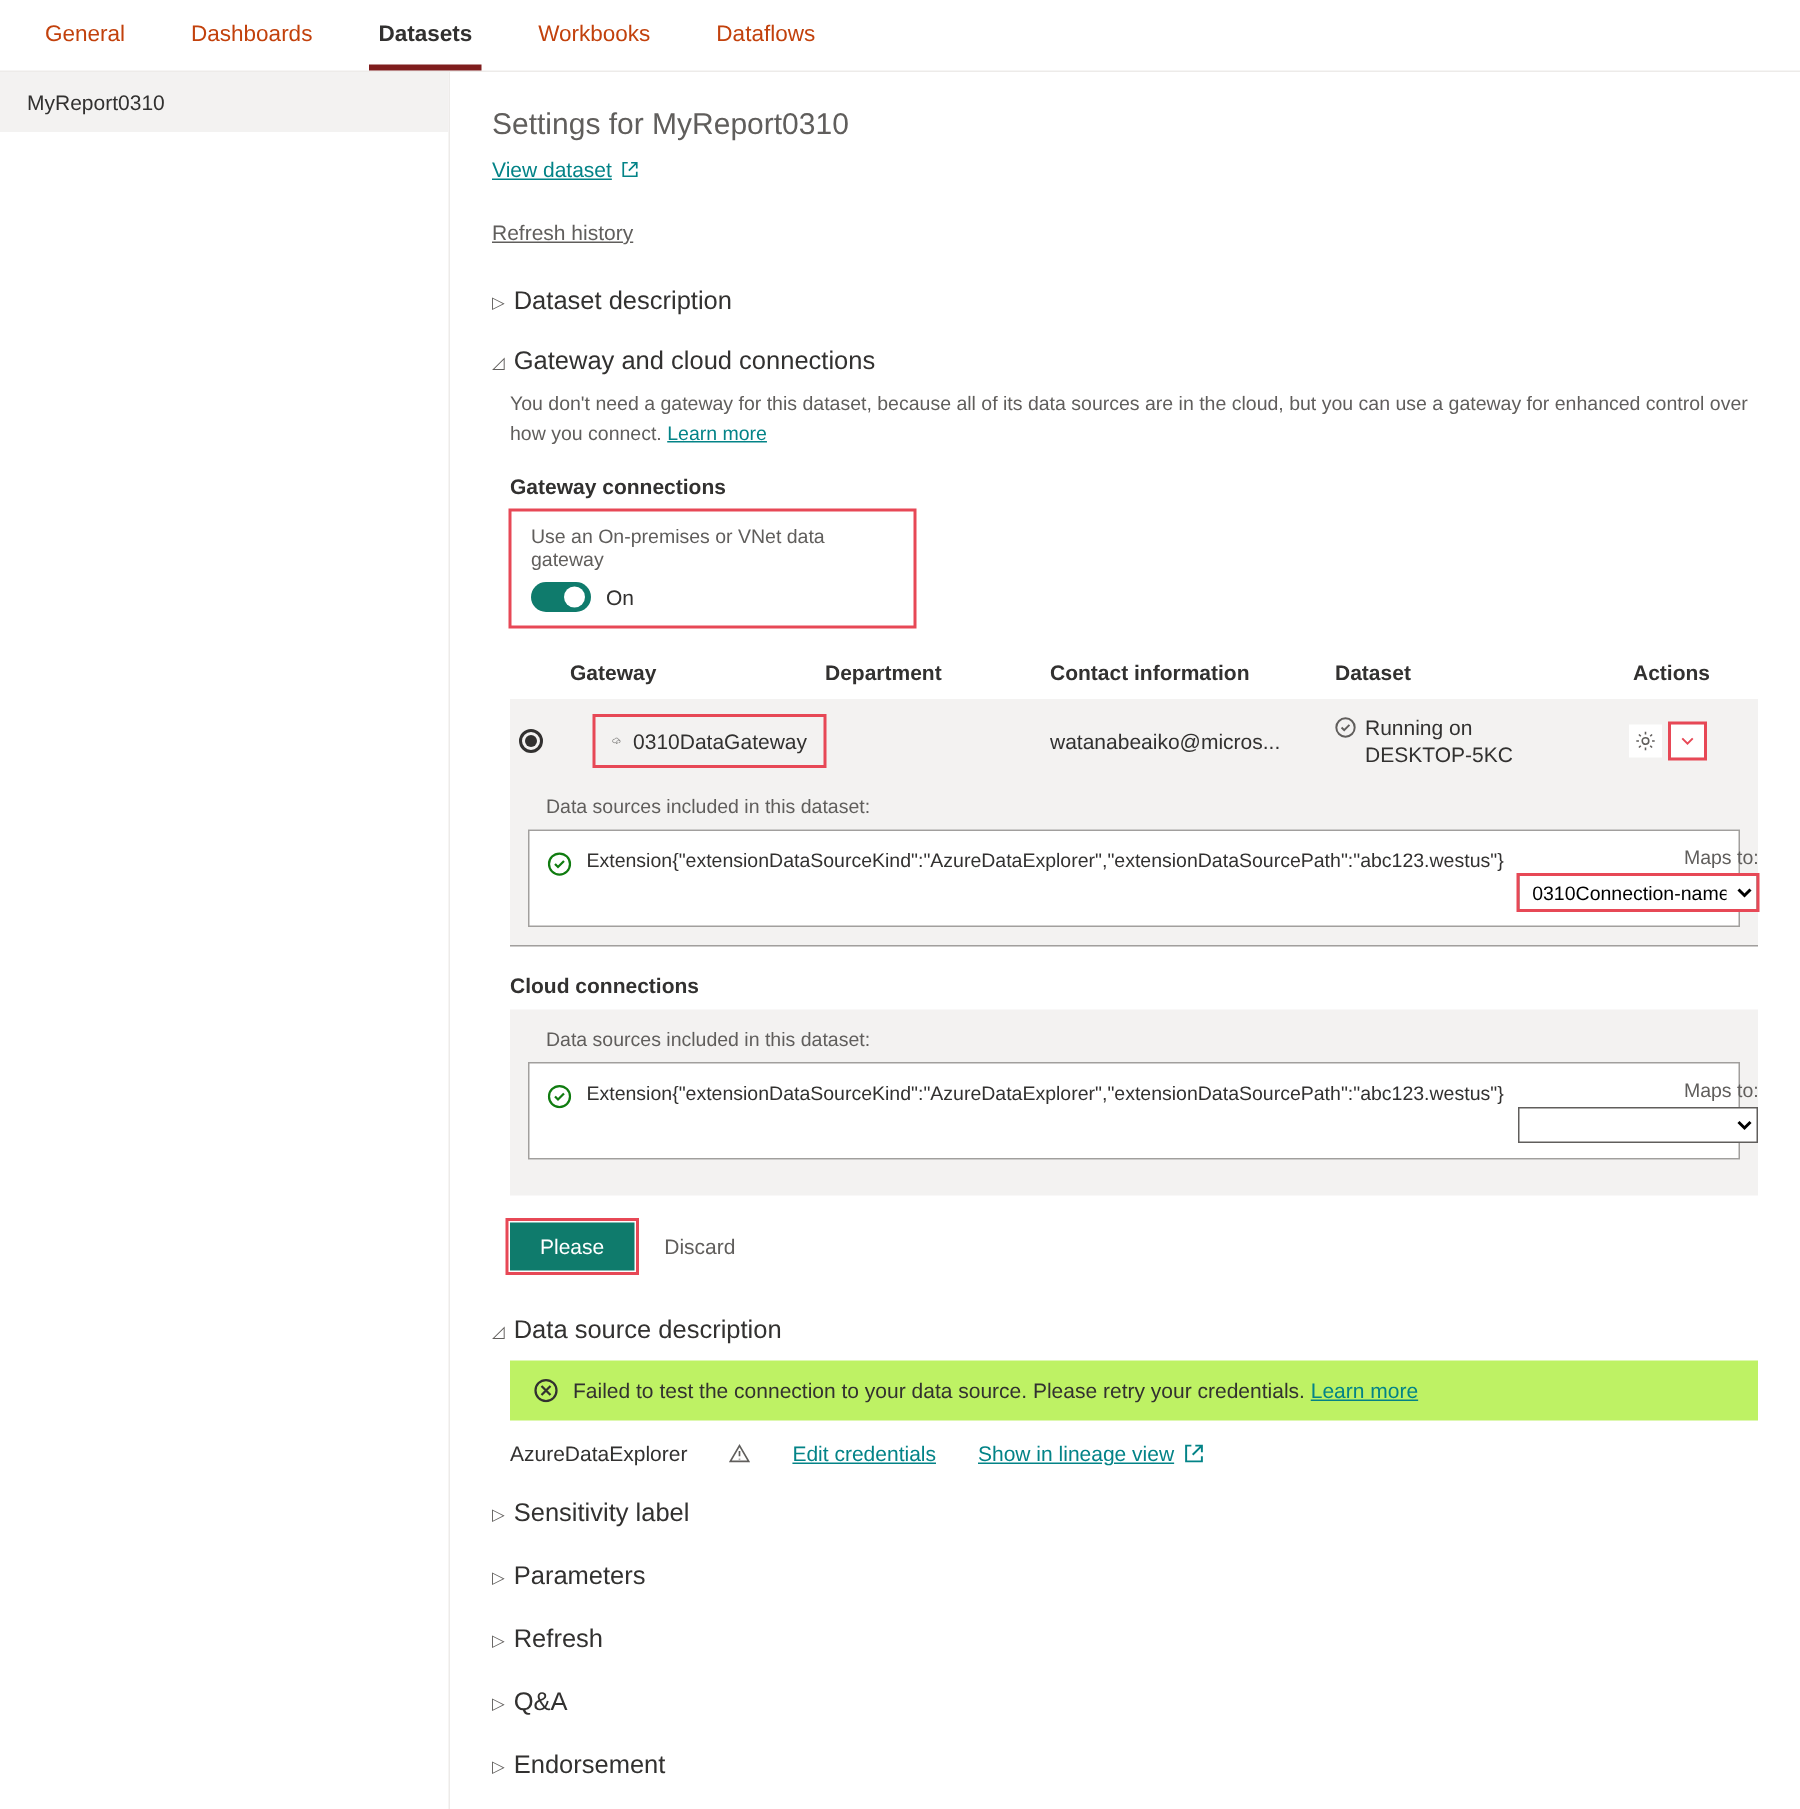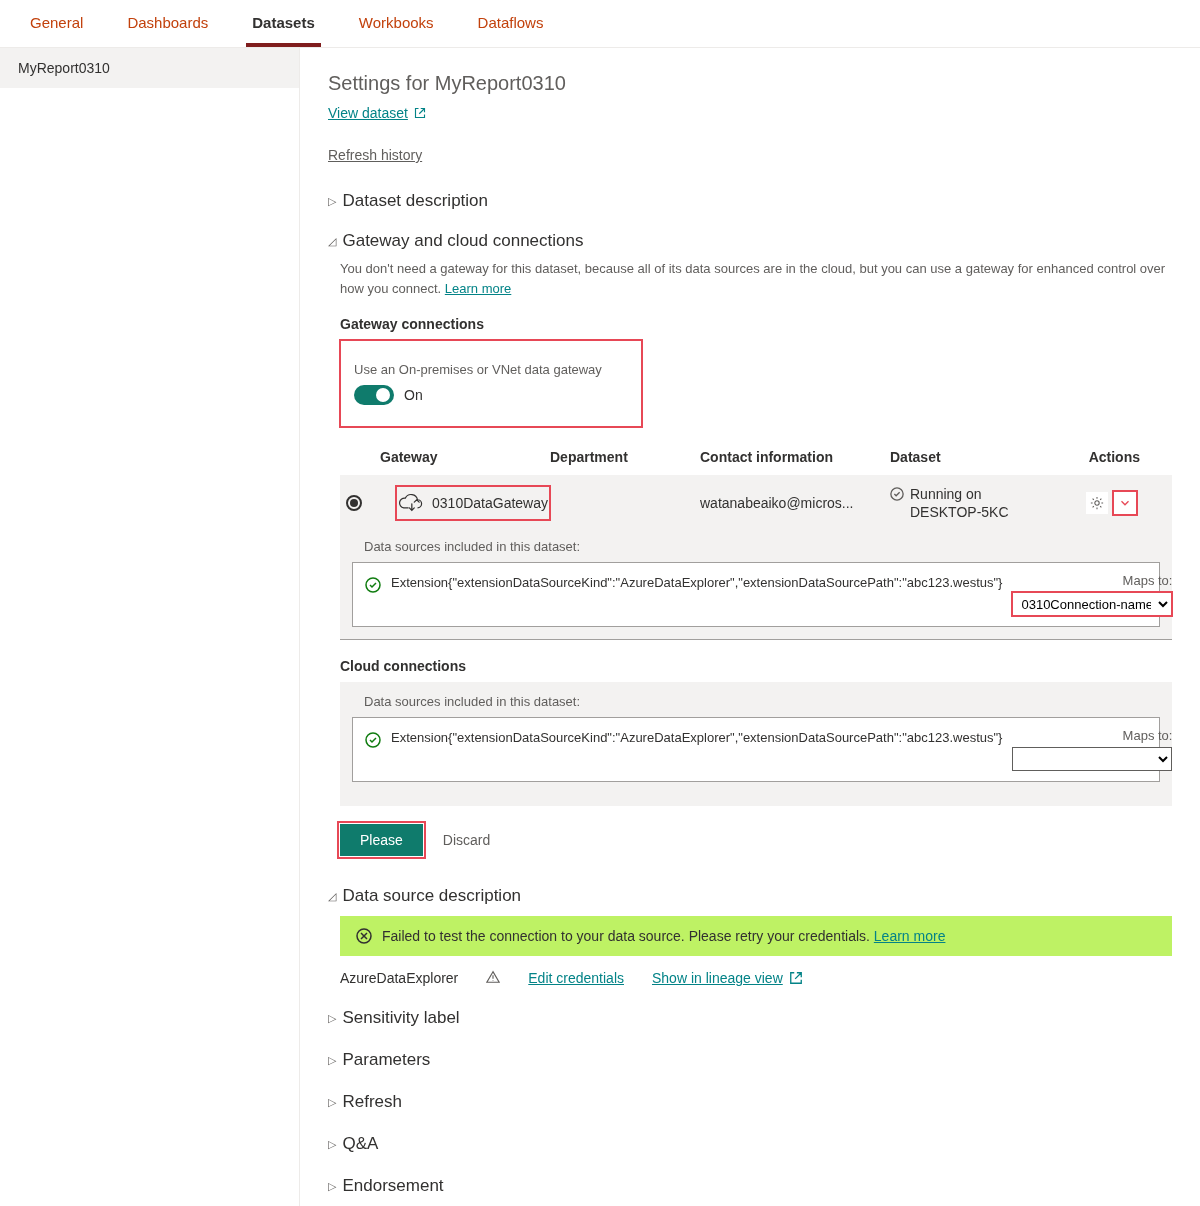--- a/index.html
+++ b/index.html
@@ -24,41 +24,41 @@
   .underline-link { color: #605e5c; text-decoration: underline; cursor: pointer; display: inline-block; margin: 26px 0 16px 0; }
 
   .section-head { display: flex; align-items: center; gap: 6px; margin: 12px 0 8px 0; cursor: pointer; }
   .section-head .tri { font-size: 11px; color: #605e5c; }
   .section-head .lbl { font-size: 17px; color: #323130; }
 
   .help-text { color: #605e5c; font-size: 13px; margin: 4px 0 6px 12px; line-height: 1.5; }
 
   .sub-heading { font-weight: 600; margin: 18px 0 8px 12px; font-size: 14px; }
 
-  .toggle-box { padding: 22px 14px; margin: 0 0 14px 12px; width: 302px; }
+  .toggle-box { padding: 10px 14px; margin: 0 0 14px 12px; width: 270px; }
   .toggle-label { font-size: 13px; color: #605e5c; margin-bottom: 8px; }
   .toggle-row { display: flex; align-items: center; gap: 10px; }
   .toggle { width: 40px; height: 20px; border-radius: 10px; background: #0f7b6c; position: relative; cursor: pointer; }
   .toggle .knob { position: absolute; width: 14px; height: 14px; background: #fff; border-radius: 50%; top: 3px; right: 4px; }
   .toggle-state { font-size: 14px; }
 
   
   .hl { outline: 2px solid #e74856; outline-offset: -1px; }
 
   
   .gw-table { margin-left: 12px; }
   .gw-head { display: grid; grid-template-columns: 40px 170px 150px 190px 160px 90px; gap: 0; padding: 8px 0 10px 0; font-weight: 600; font-size: 14px; }
   .gw-head > div:last-child { text-align: right; }
   .gw-row-wrap { background: #f3f2f1; border-bottom: 1px solid #a19f9d; }
   .gw-row { display: grid; grid-template-columns: 40px 170px 150px 190px 160px 90px; align-items: center; padding: 10px 0; }
   .gw-row .cell { font-size: 14px; }
   .radio-outer { width: 16px; height: 16px; border: 2px solid #323130; border-radius: 50%; display: flex; align-items: center; justify-content: center; margin-left: 6px; cursor: pointer; }
   .radio-inner { width: 8px; height: 8px; background: #323130; border-radius: 50%; }
   .gw-name-cell { display: flex; align-items: center; gap: 8px; }
-  .gw-name-cell.hl { padding: 6px 2px; margin-left: 16px; }
+  .gw-name-cell.hl { padding: 6px 12px; margin-left: 16px; }
   .cloud-icon { width: 28px; height: 22px; }
   .status-cell { display: flex; align-items: flex-start; gap: 6px; font-size: 13px; line-height: 1.3; }
   .check-circle { width: 14px; height: 14px; flex-shrink: 0; margin-top: 2px; }
   .actions-cell { display: flex; align-items: center; justify-content: flex-end; gap: 6px; padding-right: 4px; }
   .icon-btn { width: 22px; height: 22px; display: flex; align-items: center; justify-content: center; background: #fff; cursor: pointer; }
   .icon-btn svg { width: 14px; height: 14px; }
   .icon-btn.expand { outline: 2px solid #e74856; }
 
   .ds-included { font-size: 13px; color: #605e5c; margin: 8px 0 8px 24px; }
   .ds-box { border: 1px solid #a19f9d; background: #fff; margin: 0 12px 12px 12px; padding: 10px 12px; display: flex; gap: 10px; align-items: flex-start; }
@@ -72,21 +72,21 @@
   .cloud-conn { margin: 16px 0 0 12px; }
   .cloud-panel { background: #f3f2f1; padding: 4px 0 12px 0; margin-top: 6px; }
 
   .btn-row { display: flex; gap: 20px; align-items: center; margin: 18px 0 0 12px; }
   .apply-btn { background: #0f7b6c; color: #fff; border: none; padding: 8px 20px; font-size: 14px; cursor: pointer; outline: 2px solid #e74856; outline-offset: 1px; }
   .discard-btn { background: none; border: none; color: #605e5c; font-size: 14px; cursor: pointer; }
 
   .warn-banner { background: #bef264; padding: 12px 16px; margin: 10px 0 14px 12px; display: flex; align-items: flex-end; gap: 10px; font-size: 14px; }
   .warn-banner svg { width: 16px; height: 16px; flex-shrink: 0; }
 
-  .cred-row { display: flex; gap: 28px; margin-left: 12px; font-size: 14px; }
+  .cred-row { display: flex; align-items: center; gap: 28px; margin-left: 12px; font-size: 14px; }
   .cred-row svg { width: 14px; height: 14px; }
 </style>
 </head>
 <body>
 
 <div class="page">
 
   <div class="tabs">
     <div class="tab">General</div>
     <div class="tab">Dashboards</div>

